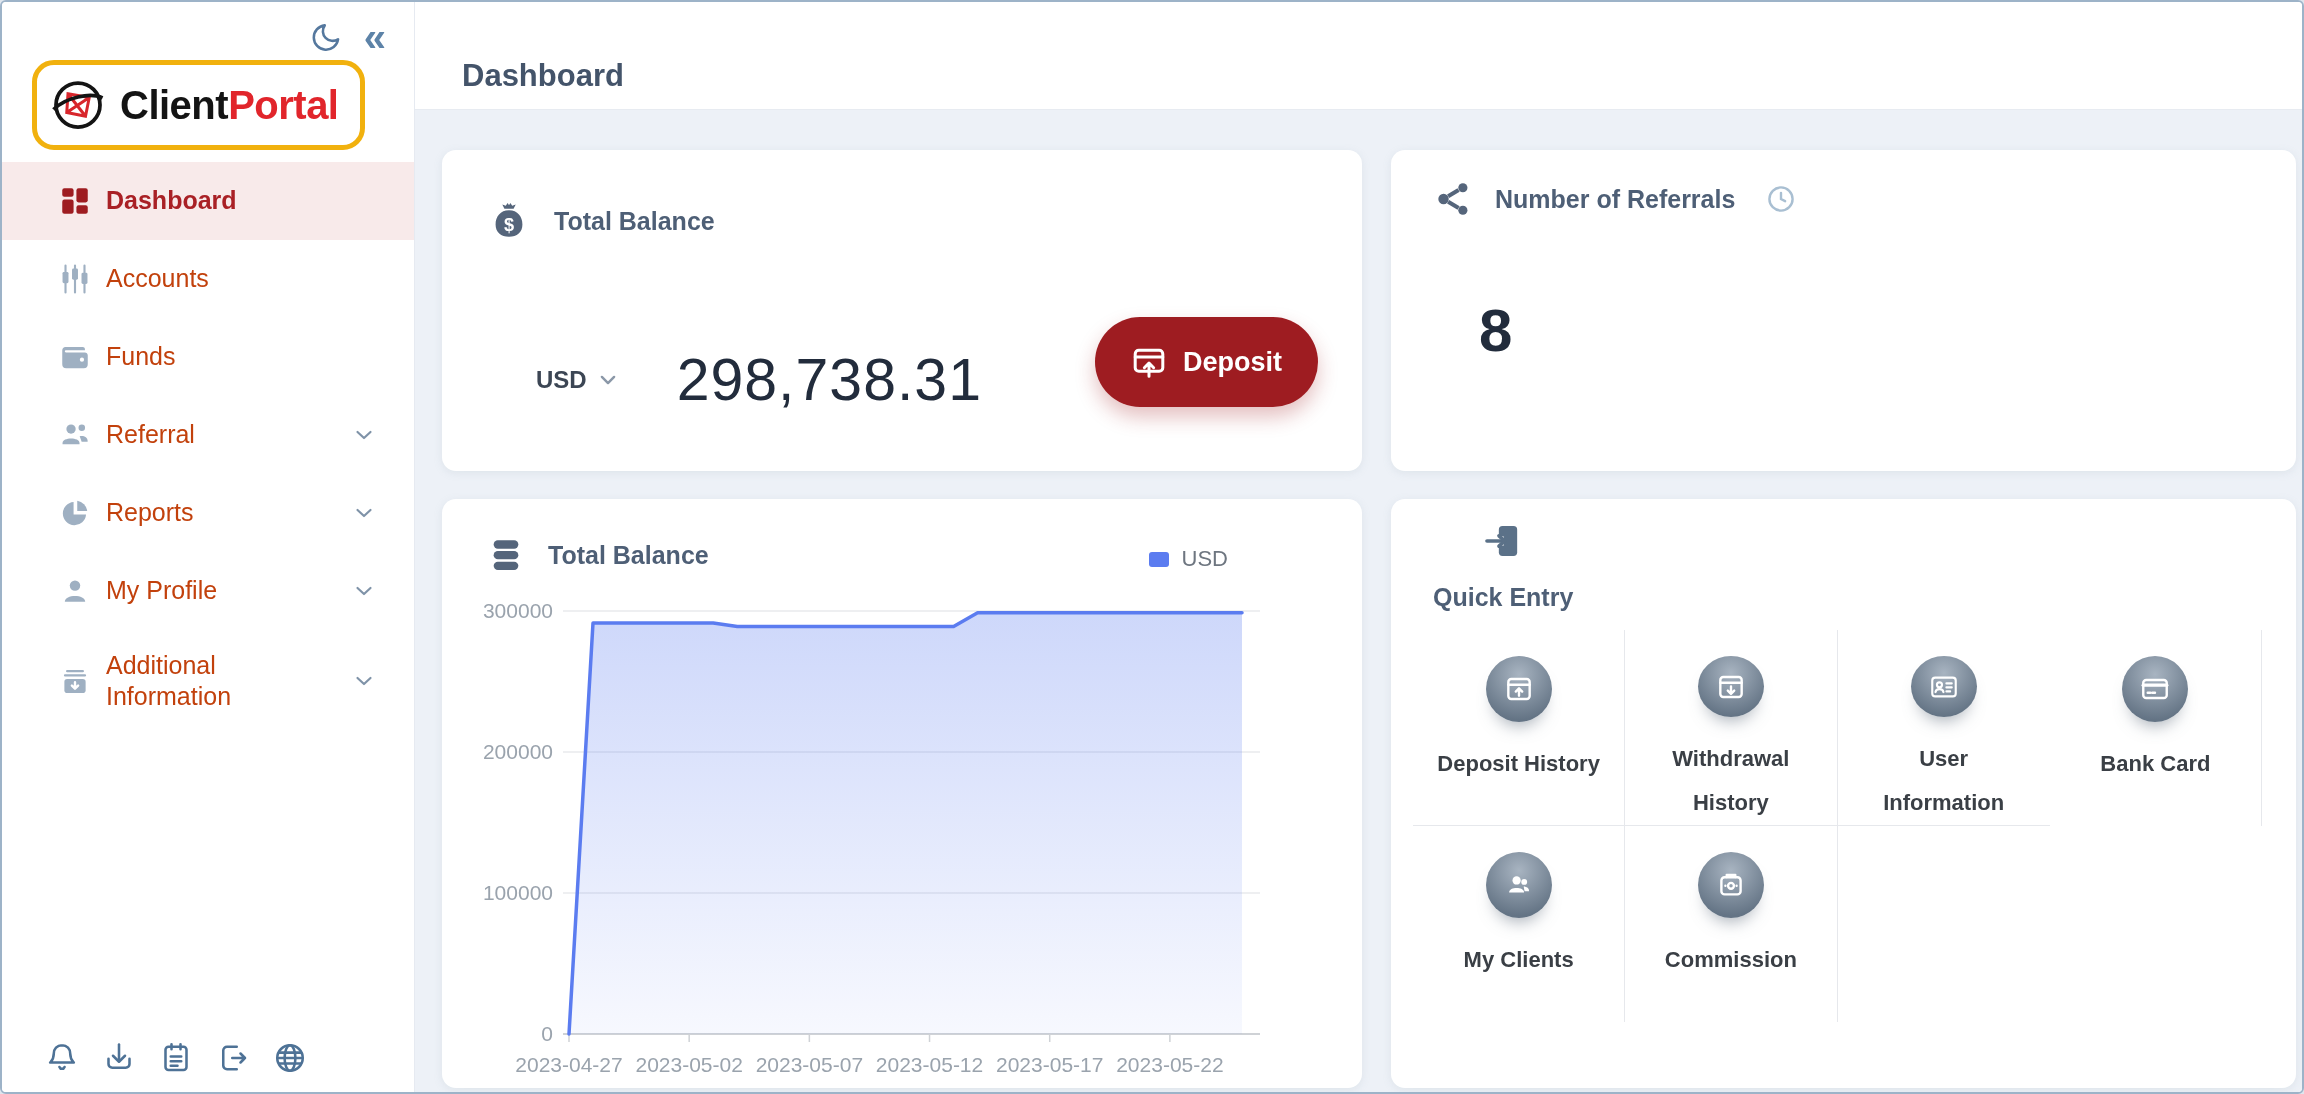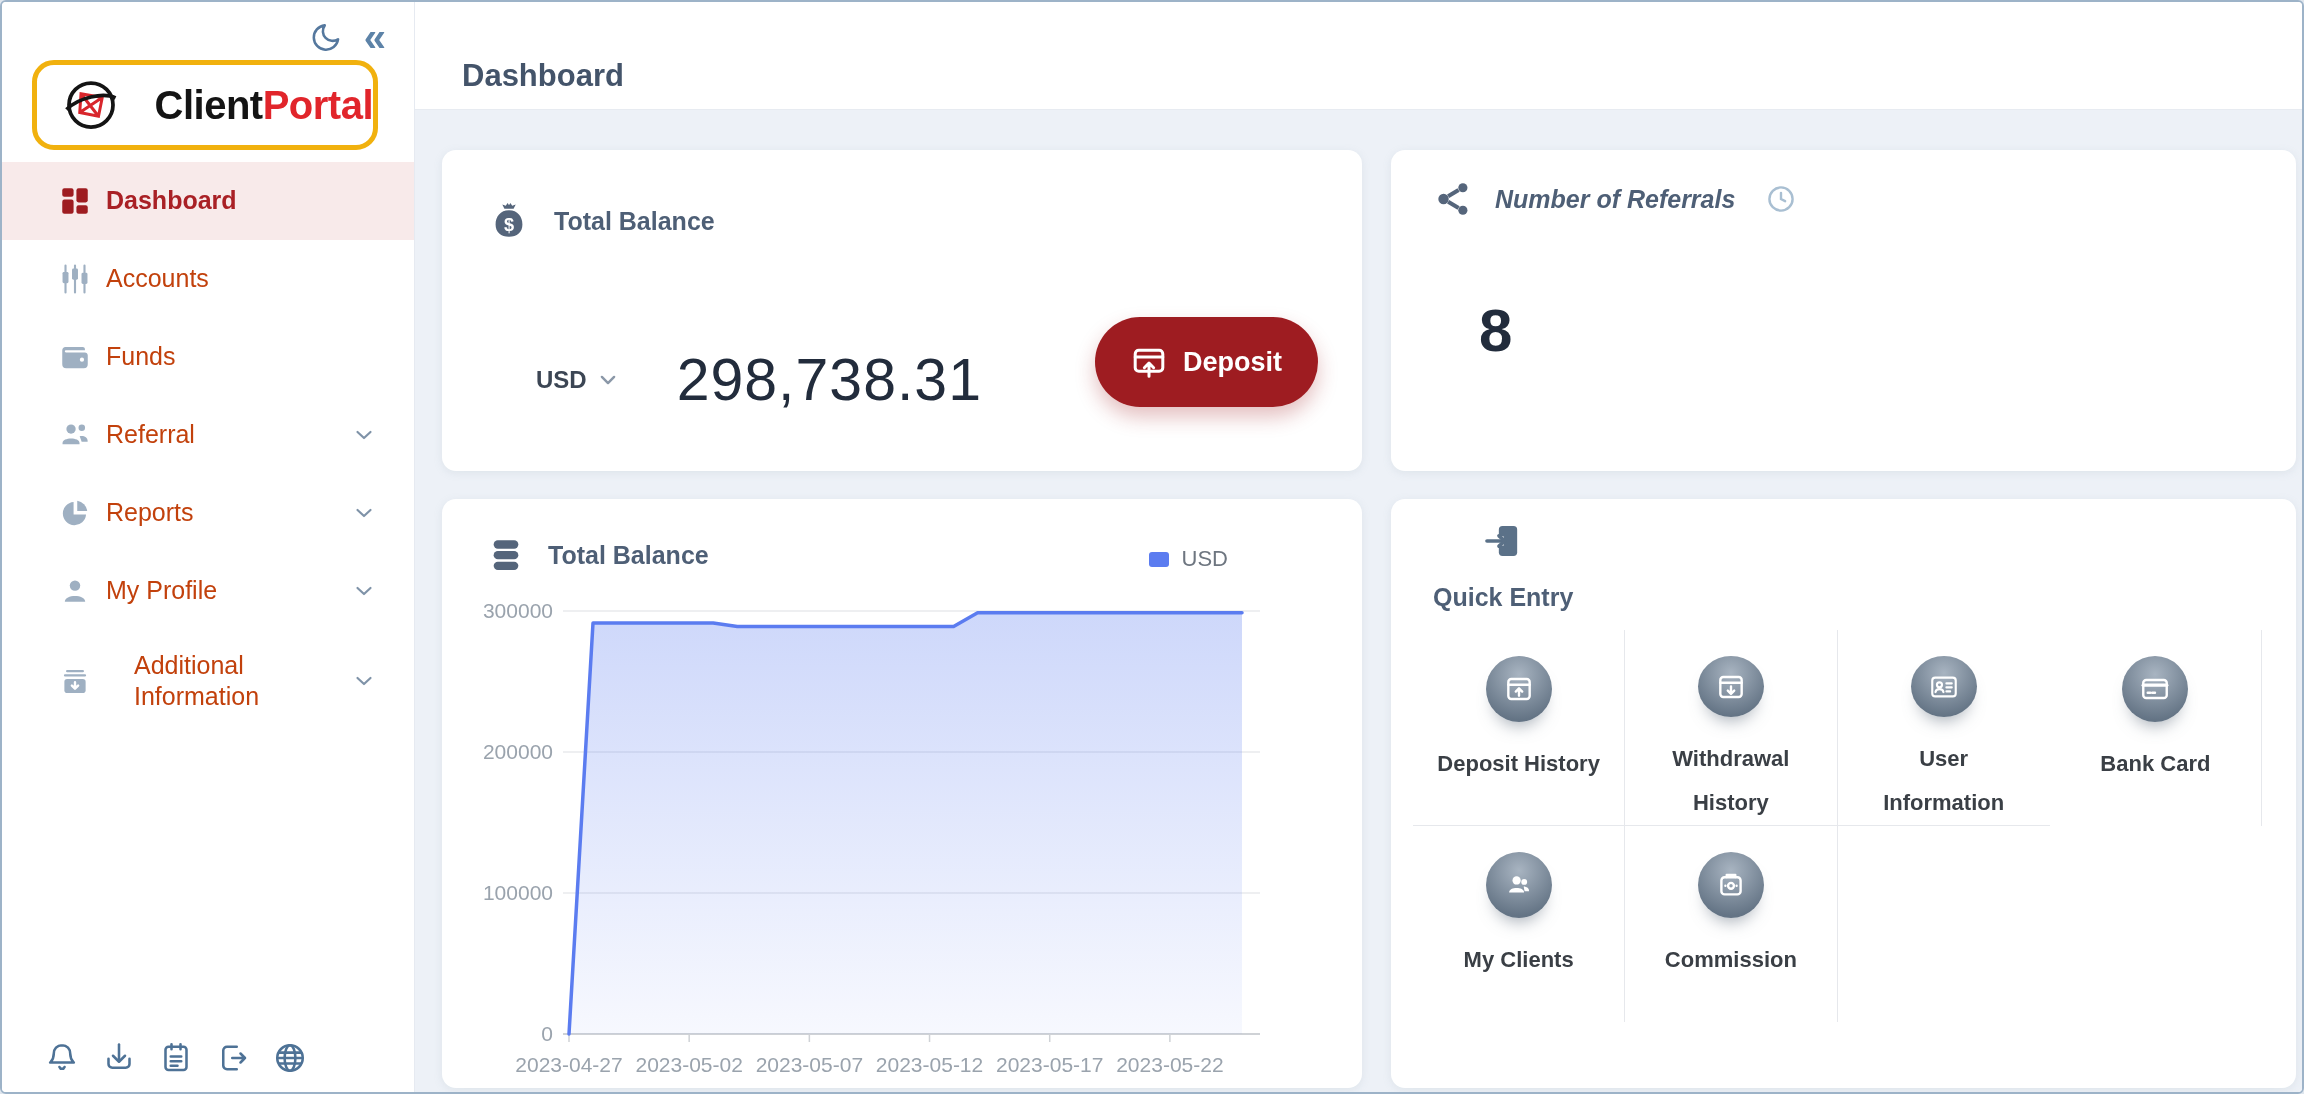--- a/index.html
+++ b/index.html
@@ -3,34 +3,34 @@
 <meta charset="utf-8">
 <style>
   html,body{margin:0;padding:0;background:#dfe6ee;font-family:"Liberation Sans", sans-serif;}
   .frame{position:relative;width:2300px;height:1090px;border:2px solid #9db3c8;border-radius:6px;background:#fff;overflow:hidden;}
 
   
   .sidebar{position:absolute;left:0;top:0;width:412px;height:100%;background:#fff;border-right:1px solid #e6eaf1;z-index:3;}
   .sb-top{position:absolute;top:18px;right:28px;display:flex;align-items:center;gap:20px;}
   .icon-btn{background:none;border:none;cursor:pointer;padding:0;display:flex;align-items:center;color:#55789e;}
   .collapse-glyph{font-size:40px;line-height:34px;font-weight:600;color:#5d83a8;}
-  .logo-box{position:absolute;left:30px;top:58px;width:312px;height:80px;border:5px solid var(--highlight-yellow,#f1b10e);border-radius:22px;background:#fff;display:flex;align-items:center;gap:24px;padding-left:24px;cursor:pointer;justify-content:space-between;}
+  .logo-box{position:absolute;left:30px;top:58px;width:312px;height:80px;border:5px solid var(--highlight-yellow,#f1b10e);border-radius:22px;background:#fff;display:flex;align-items:center;gap:12px;padding-left:11px;cursor:pointer;}
   .logo-text{font-size:40px;font-weight:800;letter-spacing:-0.5px;}
   .logo-text .c{color:#141414;}
   .logo-text .p{color:var(--brand-red,#e1252b);}
   .menu{position:absolute;top:160px;left:0;right:0;}
   .mi{position:relative;height:78px;display:flex;align-items:center;cursor:pointer;}
   .mi-ic{width:34px;height:34px;margin-left:56px;color:#9fb0c2;flex:0 0 auto;display:flex;}
   .mi-ic svg{width:100%;height:100%;}
   .mi-label{margin-left:14px;font-size:25px;font-weight:500;color:#c2410c;width:212px;line-height:1.25;}
   .mi-chevron{position:absolute;right:38px;width:24px;height:24px;color:#7f93a8;display:flex;}
   .mi.active{background:var(--sidebar-active-bg,#f8eaea);}
   .mi.active .mi-label{color:var(--sidebar-active-text,#a92025);font-weight:700;}
   .mi.active .mi-ic{color:var(--accent-red,#9e1c21);}
-  .mi.tall{height:102px;gap:28px;}
+  .mi.tall{height:102px;}
   .sb-footer{position:absolute;left:42px;bottom:16px;display:flex;gap:21px;}
   .sb-footer .icon-btn{color:#4e7296;}
   .sb-footer svg{width:36px;height:36px;}
 
   
   .topbar{position:absolute;left:413px;top:0;right:0;height:107px;background:#fff;border-bottom:1px solid #e7ebf1;z-index:2;}
   .page-title{position:absolute;left:47px;top:56px;margin:0;font-size:31px;font-weight:700;color:#44546a;}
 
   
   .content{position:absolute;left:413px;top:108px;right:0;bottom:0;background:var(--content-bg,#edf1f7);}
@@ -47,21 +47,21 @@
   
   #card-balance .card-title{left:44px;top:48px;}
   .balance-row{position:absolute;left:88px;top:196px;display:flex;align-items:center;}
   .currency-select{display:flex;align-items:center;gap:10px;background:none;border:none;cursor:pointer;font-family:inherit;}
   .currency-select .cur{font-size:24px;font-weight:700;color:#3c4654;}
   .amount{margin-left:52px;font-size:59px;font-weight:400;color:#222c3c;letter-spacing:1px;}
   .deposit-btn{position:absolute;right:44px;top:154px;height:90px;padding:0 36px;border:none;border-radius:46px;background:var(--accent-red,#9e1c21);color:#fff;display:flex;align-items:center;gap:16px;font-family:inherit;font-size:27px;font-weight:700;cursor:pointer;box-shadow:0 10px 20px rgba(158,28,33,.28);margin-top:13px;}
   .deposit-btn svg{width:36px;height:36px;}
 
   
-  #card-referrals .card-title{left:44px;top:30px;font-style:italic;}
+  #card-referrals .card-title{left:44px;top:30px;}
   .ref-clock{margin-left:8px;width:32px;height:32px;color:#a9bfd2;display:flex;}
   .ref-value{position:absolute;left:88px;top:146px;font-size:60px;font-weight:700;color:#222c3c;}
 
   
   #card-chart .card-title{left:44px;top:36px;}
   .legend{position:absolute;right:128px;top:46px;display:flex;align-items:center;gap:13px;background:none;border:none;cursor:pointer;font-family:inherit;}
   .legend-swatch{width:20px;height:15px;border-radius:3px;background:#5b7cf0;display:inline-block;}
   .legend-label{font-size:22px;color:#6e7680;}
   #balance-chart{position:absolute;left:0;top:64px;width:920px;height:520px;}
 

